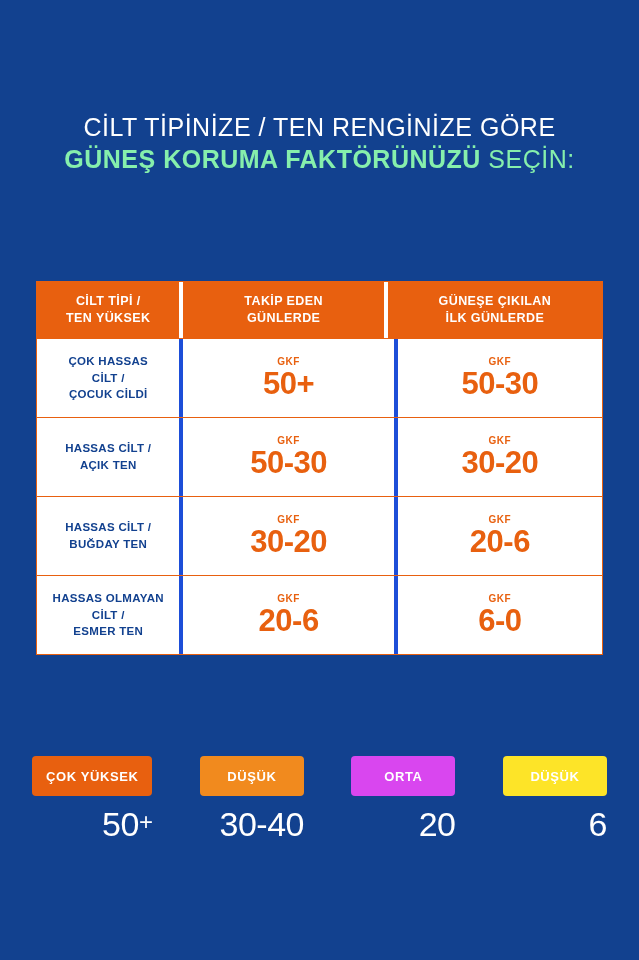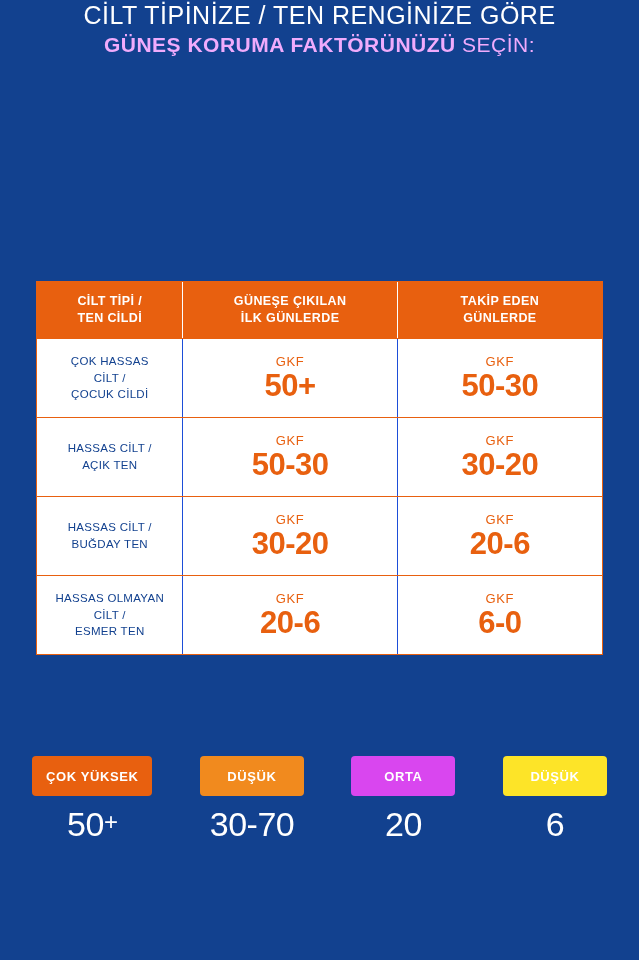--- a/index.html
+++ b/index.html
@@ -12,32 +12,33 @@
     height: 960px;
     background: #12418f;
     font-family: "Liberation Sans", sans-serif;
     overflow: hidden;
     position: relative;
   }
 
   
   .heading {
     text-align: center;
+    padding-top: 112px;
   }
   .heading-line1 {
     color: #ffffff;
     font-size: 25px;
     letter-spacing: 0.5px;
     font-weight: normal;
     line-height: 1.25;
     white-space: nowrap;
   }
   .heading-line2 {
-    color: #f0abfc;
-    font-size: 21px;
+    color: #86efac;
+    font-size: 25px;
     letter-spacing: 0.5px;
     line-height: 1.35;
     white-space: nowrap;
   }
   .heading-line2 .bold {
     font-weight: bold;
   }
 
   
   .table-wrap {
@@ -46,21 +47,21 @@
     top: 281px;
     width: 567px;
     background: #ffffff;
     border: 1px solid #e8600f;
   }
   .row {
     display: flex;
     width: 100%;
   }
   .cell {
-    border-right: 1px solid #1d4ed8;
+    border-right: 4px solid #1d4ed8;
     display: flex;
     flex-direction: column;
     align-items: center;
     justify-content: center;
     text-align: center;
   }
   .cell:last-child { border-right: none; }
 
   .col-1 { width: 147px; }
   .col-2 { width: 215px; }
@@ -81,29 +82,29 @@
   
   .body-row {
     border-top: 1px solid #e8600f;
   }
   .body-row .cell {
     height: 78px;
   }
   .type-label {
     color: #12418f;
     font-size: 11.5px;
-    font-weight: normal;
+    font-weight: bold;
     line-height: 1.45;
     letter-spacing: 0.3px;
     padding: 0 6px;
   }
   .gkf-label {
     color: #e8600f;
-    font-size: 13px;
-    font-weight: normal;
+    font-size: 10px;
+    font-weight: bold;
     letter-spacing: 0.6px;
     margin-bottom: 1px;
   }
   .gkf-value {
     color: #e8600f;
     font-size: 31px;
     font-weight: bold;
     letter-spacing: -0.5px;
     line-height: 1.05;
   }
@@ -113,21 +114,21 @@
     position: absolute;
     left: 32px;
     top: 756px;
     width: 575px;
     display: flex;
     justify-content: space-between;
   }
   .legend-item {
     display: flex;
     flex-direction: column;
-    align-items: center;
+    align-items: flex-end;
   }
   .legend-chip {
     border-radius: 4px;
     color: #ffffff;
     font-size: 13px;
     font-weight: bold;
     letter-spacing: 0.6px;
     height: 40px;
     display: flex;
     align-items: center;
@@ -157,29 +158,29 @@
   <div class="heading-line2">
     <span class="bold">GÜNEŞ KORUMA FAKTÖRÜNÜZÜ</span><span> SEÇİN:</span>
   </div>
 </div>
 
 <div class="table-wrap">
 
   <div class="row header-row">
     <div class="cell col-1">
       <span>CİLT TİPİ /</span>
-      <span>TEN CİLDİ</span>
+      <span>TEN YÜKSEK</span>
+    </div>
+    <div class="cell col-3">
+      <span>TAKİP EDEN</span>
+      <span>GÜNLERDE</span>
     </div>
     <div class="cell col-2">
       <span>GÜNEŞE ÇIKILAN</span>
       <span>İLK GÜNLERDE</span>
-    </div>
-    <div class="cell col-3">
-      <span>TAKİP EDEN</span>
-      <span>GÜNLERDE</span>
     </div>
   </div>
 
   <div class="row body-row">
     <div class="cell col-1">
       <span class="type-label">ÇOK HASSAS</span>
       <span class="type-label">CİLT /</span>
       <span class="type-label">ÇOCUK CİLDİ</span>
     </div>
     <div class="cell col-2">
@@ -242,21 +243,21 @@
 
 <div class="legend">
 
   <div class="legend-item">
     <div class="legend-chip" style="background:#e8600f">ÇOK YÜKSEK</div>
     <div class="legend-value"><span>50</span><span class="sup">+</span></div>
   </div>
 
   <div class="legend-item">
     <div class="legend-chip" style="background:#f18a1e">DÜŞÜK</div>
-    <div class="legend-value"><span>30-70</span></div>
+    <div class="legend-value"><span>30-40</span></div>
   </div>
 
   <div class="legend-item">
     <div class="legend-chip" style="background:#d946ef">ORTA</div>
     <div class="legend-value"><span>20</span></div>
   </div>
 
   <div class="legend-item">
     <div class="legend-chip" style="background:#fde428">DÜŞÜK</div>
     <div class="legend-value"><span>6</span></div>

